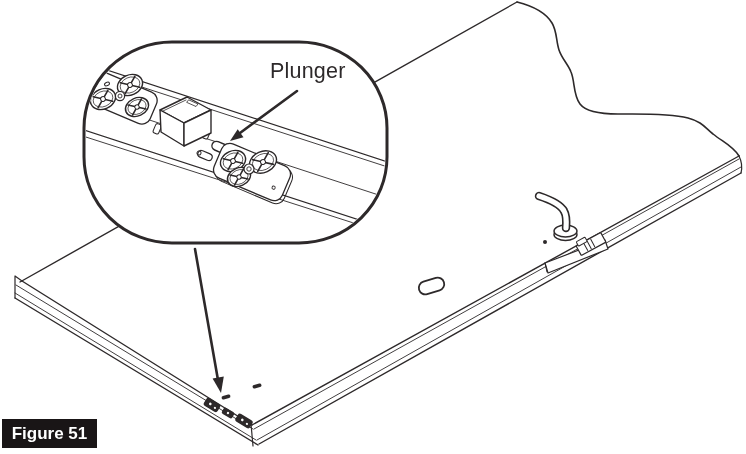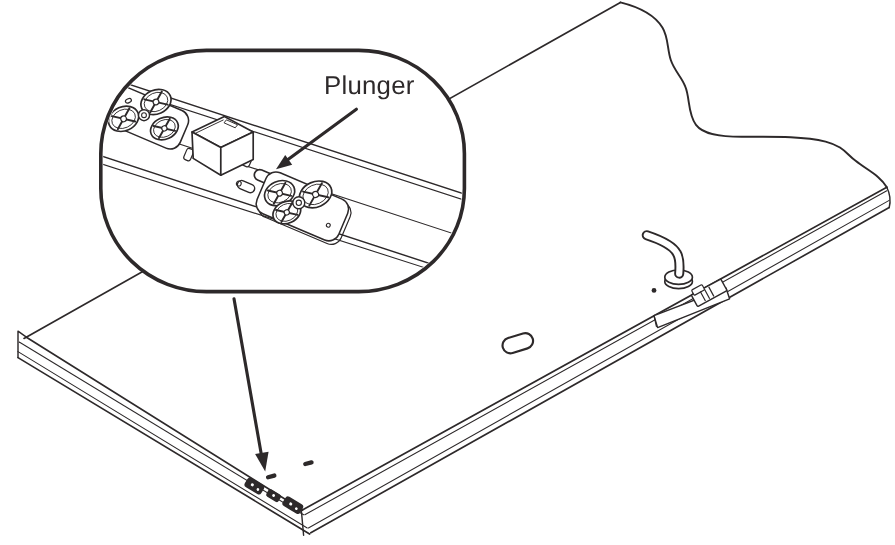--- a/index.html
+++ b/index.html
@@ -216,14 +216,15 @@
     <path class="ln w26 rnd" d="M297,91 L240,133"></path>
     <polygon class="dk" points="230,141 237.7,129.2 243.5,137.2"></polygon>
   </g>
   <g>
     <path class="ln w26 rnd" d="M195,249 L218,380"></path>
     <polygon class="dk" points="221,393 223.8,376.4 212.6,378.4"></polygon>
   </g>
 </svg>
 
 <div class="plunger-label">Plunger</div>
+<div class="figure-badge">Figure 51</div>
 
 </div>
 
 </body></html>

